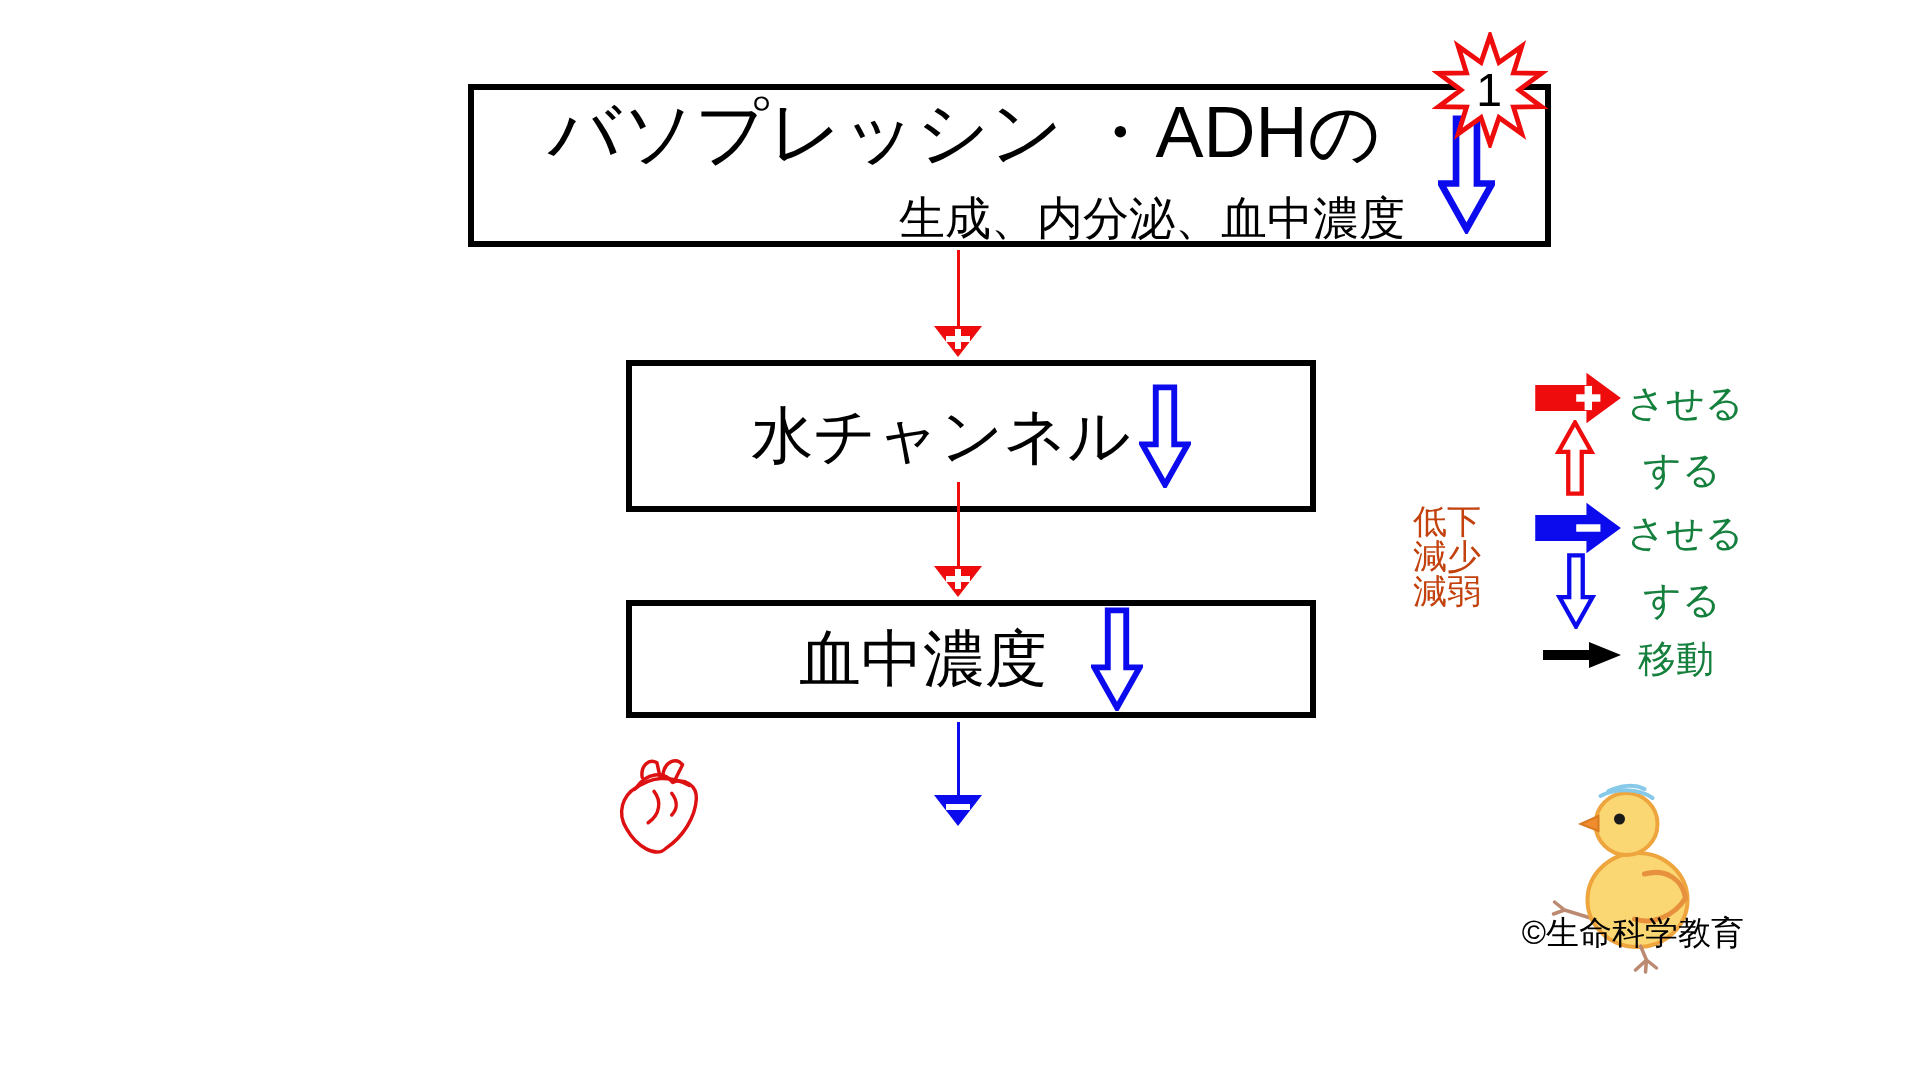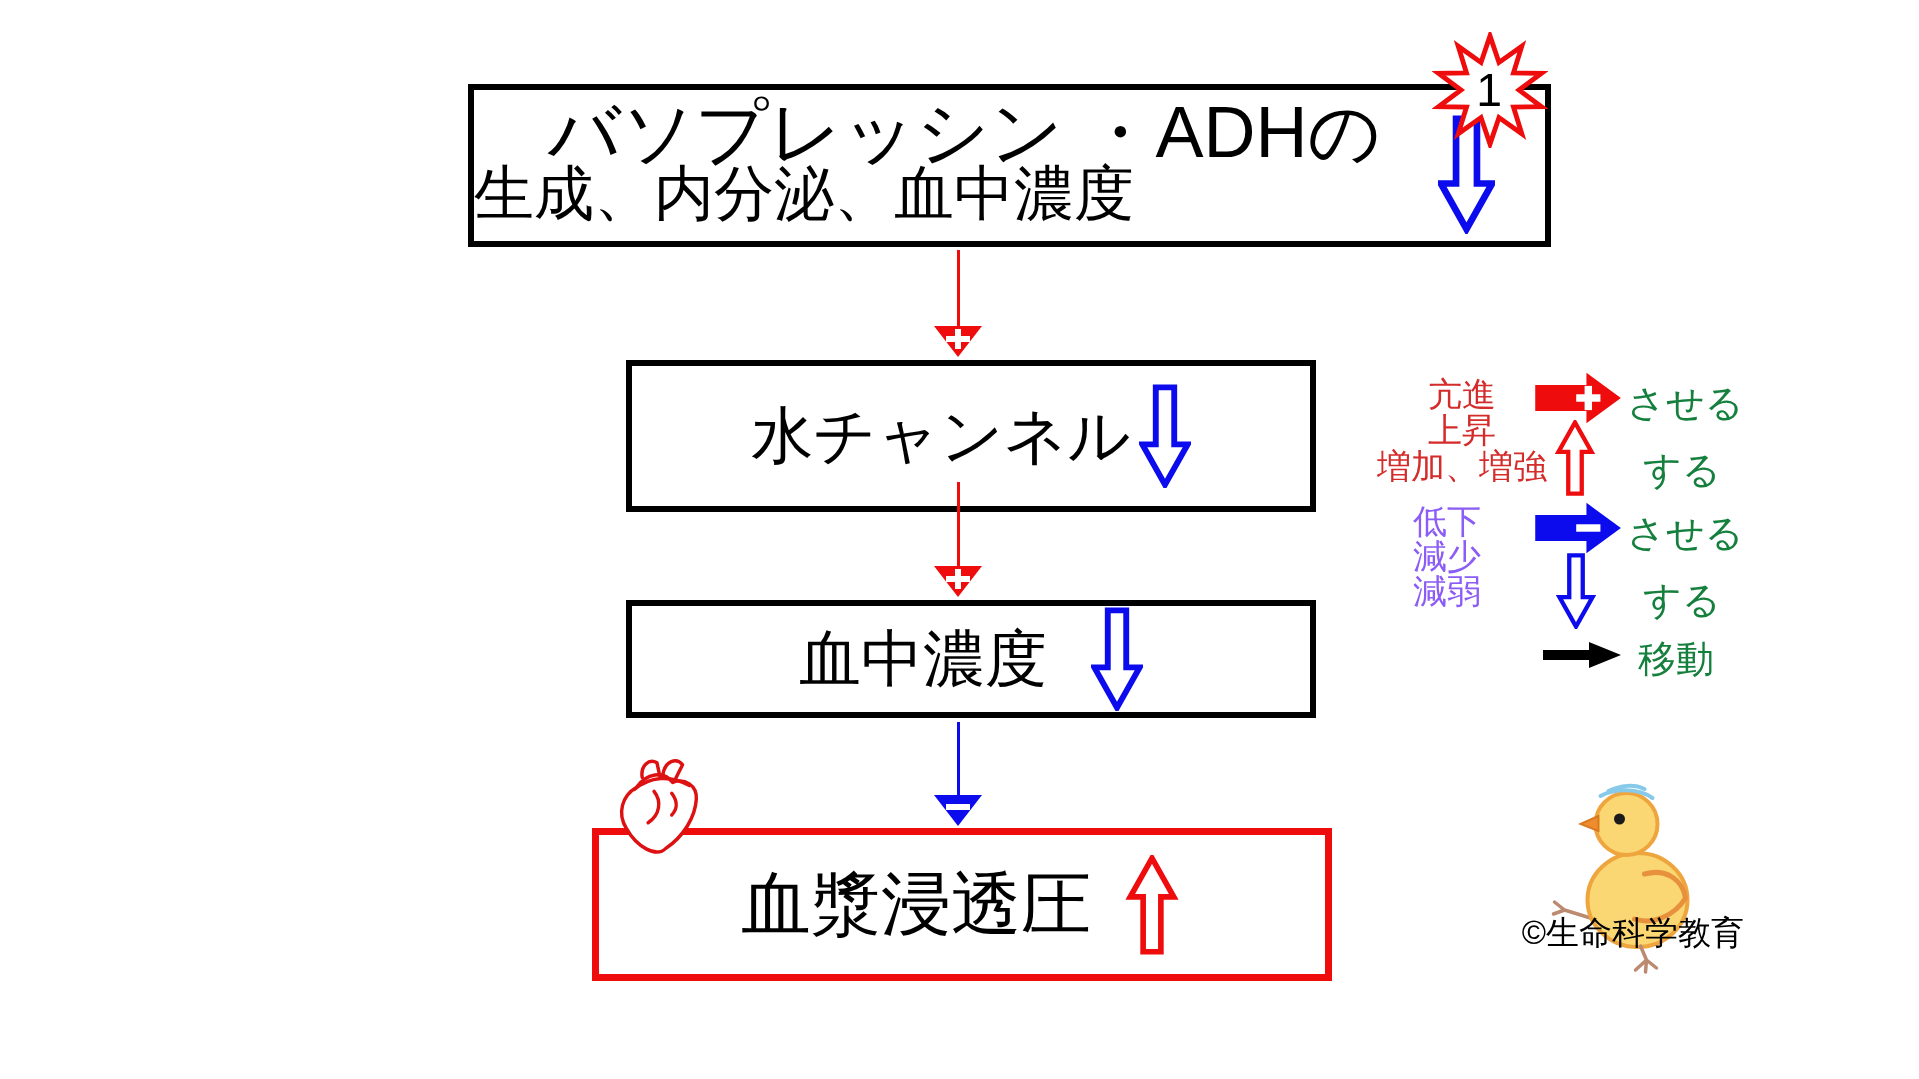--- a/index.html
+++ b/index.html
@@ -8,22 +8,22 @@
     font-family:"Liberation Sans","DejaVu Sans",sans-serif; color:#000; overflow:hidden;
   }
   .abs { position:absolute; }
 
   
   .flowbox { position:absolute; background:#fff; box-sizing:border-box; }
   #box1 { left:428px; top:84px; width:1083px; height:163px; border:6px solid #000;margin-left:40px; }
   #box1-title { position:absolute; left:0; right:90px; top:2px; text-align:center;
                 font-size:72px; line-height:80px; white-space:nowrap; }
   #box1-title-arrow { position:absolute; left:964px; top:24px; width:57px; height:120px; }
-  #box1-subtitle { position:absolute; left:0; right:140px; top:76px; text-align:left;
-                   font-size:60px; line-height:56px; white-space:nowrap; }
+  #box1-subtitle { position:absolute; left:0; right:140px; top:100px; text-align:right;
+                   font-size:46px; line-height:56px; white-space:nowrap; }
   #badge { position:absolute; left:1432px; top:32px; width:116px; height:116px; }
 
   #box2 { left:626px; top:360px; width:690px; height:152px; border:6px solid #000;
           display:flex; align-items:center; justify-content:center; }
   #box3 { left:626px; top:600px; width:690px; height:118px; border:6px solid #000;
           display:flex; align-items:center; justify-content:center; }
   #box4 { left:592px; top:828px; width:740px; height:153px; border:7px solid #ee0c0c;
           display:flex; align-items:center; justify-content:center; }
   .boxlabel { font-size:62px; white-space:nowrap; }
   #box4 .boxlabel { font-size:70px; }
@@ -39,21 +39,21 @@
   #conn1-head { top:326px; }
   #conn2-head { top:566px; }
   #conn3-head { top:795px; }
 
   
   #heart { position:absolute; left:606px; top:752px; width:100px; height:118px; }
 
   
   .legend-terms { position:absolute; font-size:34px; line-height:36px; white-space:nowrap; }
   #legend-inc-terms { left:1372px; top:376px; width:180px; text-align:center; color:#d42b2b; }
-  #legend-dec-terms { left:1413px; top:504px; text-align:left; color:#8b5cf6; line-height:35px; }
+  #legend-dec-terms { left:1413px; top:504px; text-align:left; color:#c2410c; line-height:35px; }
   .legend-label { position:absolute; font-size:38px; white-space:nowrap; color:#15803d; }
   #inc-cause-arrow { left:1535px; top:371px; width:88px; height:54px; }
   #inc-cause-label { left:1627px; top:378px; }
   #inc-self-arrow  { left:1550px; top:420px; width:50px; height:76px; }
   #inc-self-label  { left:1643px; top:445px; }
   #dec-cause-arrow { left:1535px; top:501px; width:88px; height:54px; }
   #dec-cause-label { left:1627px; top:508px; }
   #dec-self-arrow  { left:1552px; top:553px; width:48px; height:76px; }
   #dec-self-label  { left:1643px; top:575px; }
   #move-arrow      { left:1543px; top:640px; width:80px; height:30px; }
@@ -109,43 +109,32 @@
       <path d="M19 4 H41 V72 H57 L30 120 L3 72 H19 Z" fill="#fff" stroke="#0b0bee" stroke-width="7"></path>
     </svg>
   </div>
 
   <div class="conn-line conn-blue" id="conn3-line"></div>
   <svg class="conn-head" id="conn3-head" viewBox="0 0 48 32">
     <polygon points="0,0 48,0 24,31" fill="#0b0bee"></polygon>
     <rect x="12" y="9" width="24" height="6" fill="#fff"></rect>
   </svg>
 
-  <div class="flowbox" id="box4">
-    <span class="boxlabel">血漿浸透圧</span>
-    <svg viewBox="0 0 60 124" style="width:62px;height:100px;margin-left:30px">
-      <path d="M19 120 V52 H3 L30 4 L57 52 H41 V120 Z" fill="#fff" stroke="#ee0c0c" stroke-width="7"></path>
-    </svg>
-  </div>
 
   <svg id="heart" viewBox="0 0 100 120">
     <g stroke="#dd1111" stroke-width="3.5" fill="none" stroke-linecap="round" stroke-linejoin="round">
       <path d="M30 36 C16 44 10 62 20 78 C30 96 50 108 60 98 C78 86 90 66 91 48 C92 34 79 26 67 31 C58 18 40 22 30 36 Z" fill="#fff"></path>
       <path d="M36 26 C34 14 43 6 51 11 L54 25"></path>
       <path d="M57 23 C59 9 71 5 77 13 L70 27"></path>
       <path d="M28 38 C44 25 64 23 84 34"></path>
       <path d="M48 40 C56 50 54 64 42 72"></path>
       <path d="M66 42 C72 50 72 58 66 64"></path>
     </g>
   </svg>
 
-  <div class="legend-terms" id="legend-inc-terms">
-    <div>亢進</div>
-    <div>上昇</div>
-    <div>増加、増強</div>
-  </div>
   <svg class="abs" id="inc-cause-arrow" viewBox="0 0 94 58">
     <path d="M0 15 H55 V2 L92 29 L55 56 V43 H0 Z" fill="#ee0c0c"></path>
     <rect x="44" y="25" width="26" height="8" fill="#fff"></rect>
     <rect x="53" y="16" width="8" height="26" fill="#fff"></rect>
   </svg>
   <div class="legend-label" id="inc-cause-label">させる</div>
   <svg class="abs" id="inc-self-arrow" viewBox="0 0 60 124">
     <path d="M19 120 V52 H3 L30 4 L57 52 H41 V120 Z" fill="#fff" stroke="#ee0c0c" stroke-width="7"></path>
   </svg>
   <div class="legend-label" id="inc-self-label">する</div>

